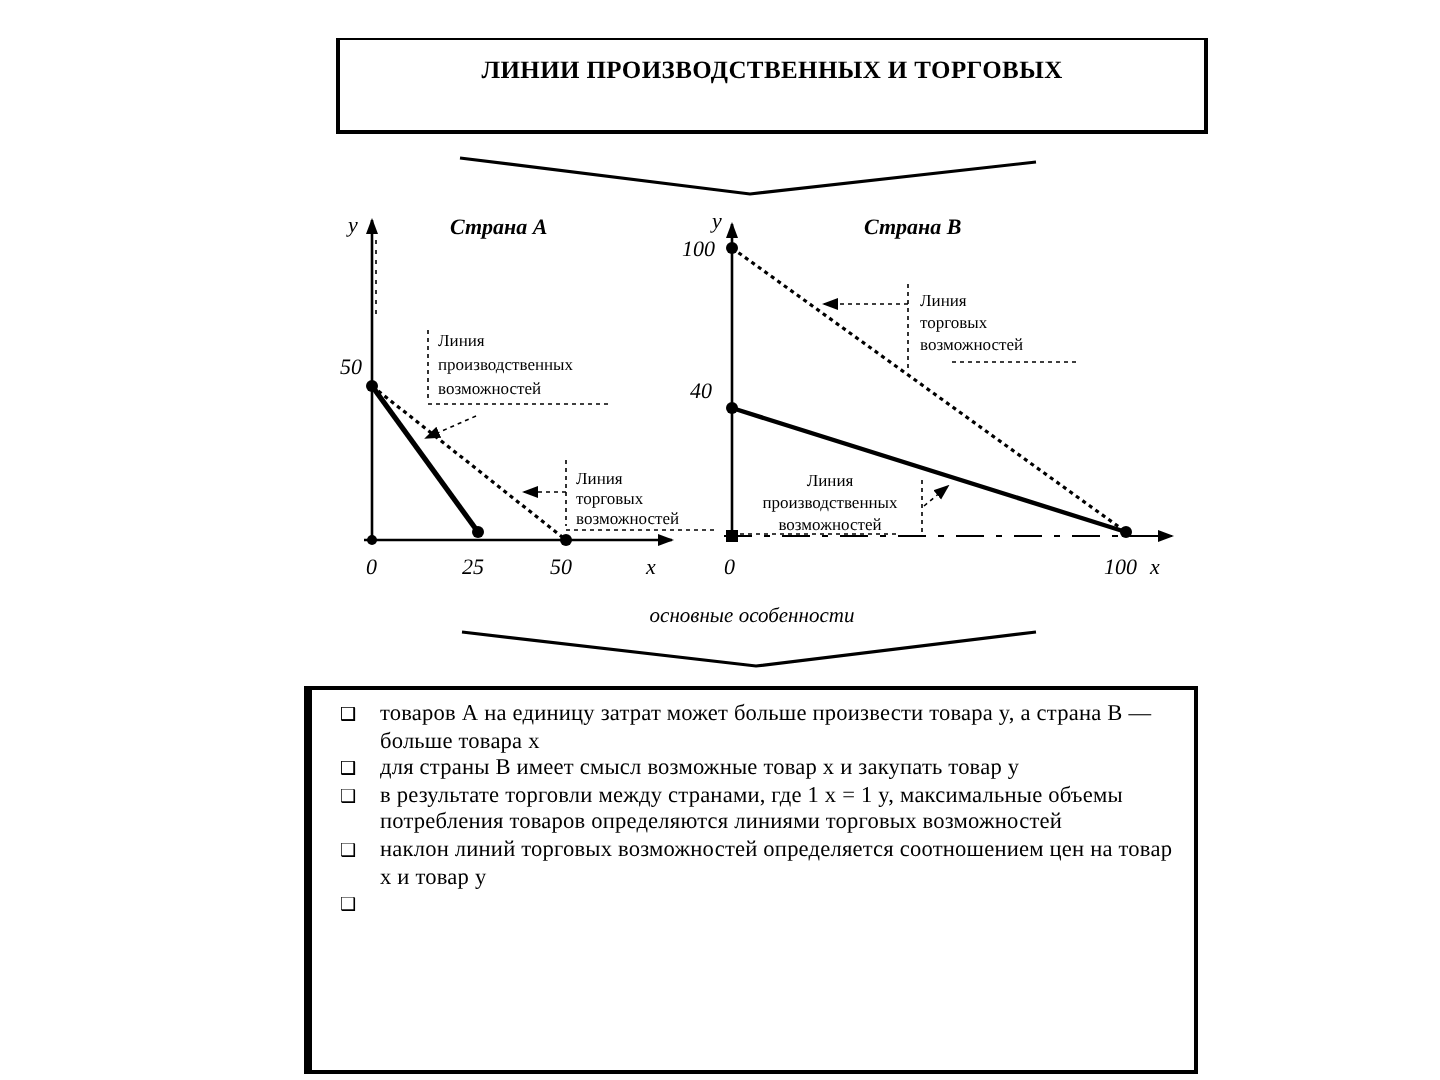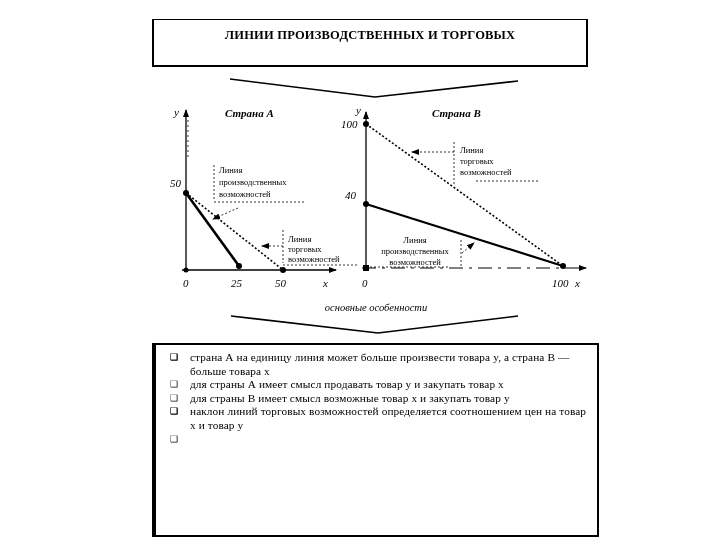--- a/index.html
+++ b/index.html
@@ -1,17 +1,17 @@
 <!DOCTYPE html>
 <html><head>
 <meta charset="utf-8">
 <style>
   html, body { margin:0; padding:0; background:#ffffff; }
   body { width:720px; height:540px; position:relative; overflow:hidden; font-family:"DejaVu Serif", serif; color:#000; }
-  .title-box { position:absolute; left:152px; top:19px; width:436px; height:48px; border:2px solid #000; border-top-width:1px; box-sizing:border-box; text-align:center; }
+  .title-box { position:absolute; left:168px; top:19px; width:436px; height:48px; border:2px solid #000; border-top-width:1px; box-sizing:border-box; text-align:center; }
   .title-box .t { font-family:"Liberation Serif", serif; font-weight:bold; font-size:12.5px; line-height:15px; letter-spacing:0.2px; padding-top:8px; }
   svg.diagram { position:absolute; left:0; top:0; }
   .svg-text { font-family:"Liberation Serif", serif; }
   .bottom-box { position:absolute; left:152px; top:343px; width:447px; height:194px; border:2px solid #000; border-left-width:4px; box-sizing:border-box; }
   .bottom-box ul { list-style:none; margin:0; padding:6px 8px 0 12px; }
   .bottom-box li { position:relative; padding-left:22px; font-family:"Liberation Serif", serif; font-size:11.3px; line-height:13.6px; letter-spacing:0.1px; }
   .bottom-box li .bullet { position:absolute; left:2px; top:0; font-size:9px; }
 </style>
 </head>
 <body>
@@ -99,20 +99,20 @@
     <text class="svg-text" x="415" y="265" font-size="8.5" text-anchor="middle">возможностей</text>
   </g>
 
   <text class="svg-text" x="376" y="311" font-size="10.5" font-style="italic" text-anchor="middle">основные особенности</text>
   <polyline points="231,316 378,333 518,316" fill="none" stroke="#000" stroke-width="1.6"></polyline>
 </svg>
 
 <div class="bottom-box">
   <ul>
     <li><span class="bullet">❑</span></li>
-    <li><span class="bullet">❑</span><span>страна А на единицу линия может больше произвести товара y, а страна В — больше товара x</span></li>
-    <li><span class="bullet">❑</span><span>для страны А имеет смысл продавать товар y и закупать товар x</span></li>
+    <li><span class="bullet">❑</span><span>товаров А на единицу затрат может больше произвести товара y, а страна В — больше товара x</span></li>
+    <li><span class="bullet">❑</span></li>
     <li><span class="bullet">❑</span><span>для страны В имеет смысл возможные товар x и закупать товар y</span></li>
-    <li><span class="bullet">❑</span></li>
+    <li><span class="bullet">❑</span><span>в результате торговли между странами, где 1 x = 1 y, максимальные объемы потребления товаров определяются линиями торговых возможностей</span></li>
     <li><span class="bullet">❑</span><span>наклон линий торговых возможностей определяется соотношением цен на товар x и товар y</span></li>
     <li><span class="bullet">❑</span></li>
   </ul>
 </div>
 
 </body></html>

